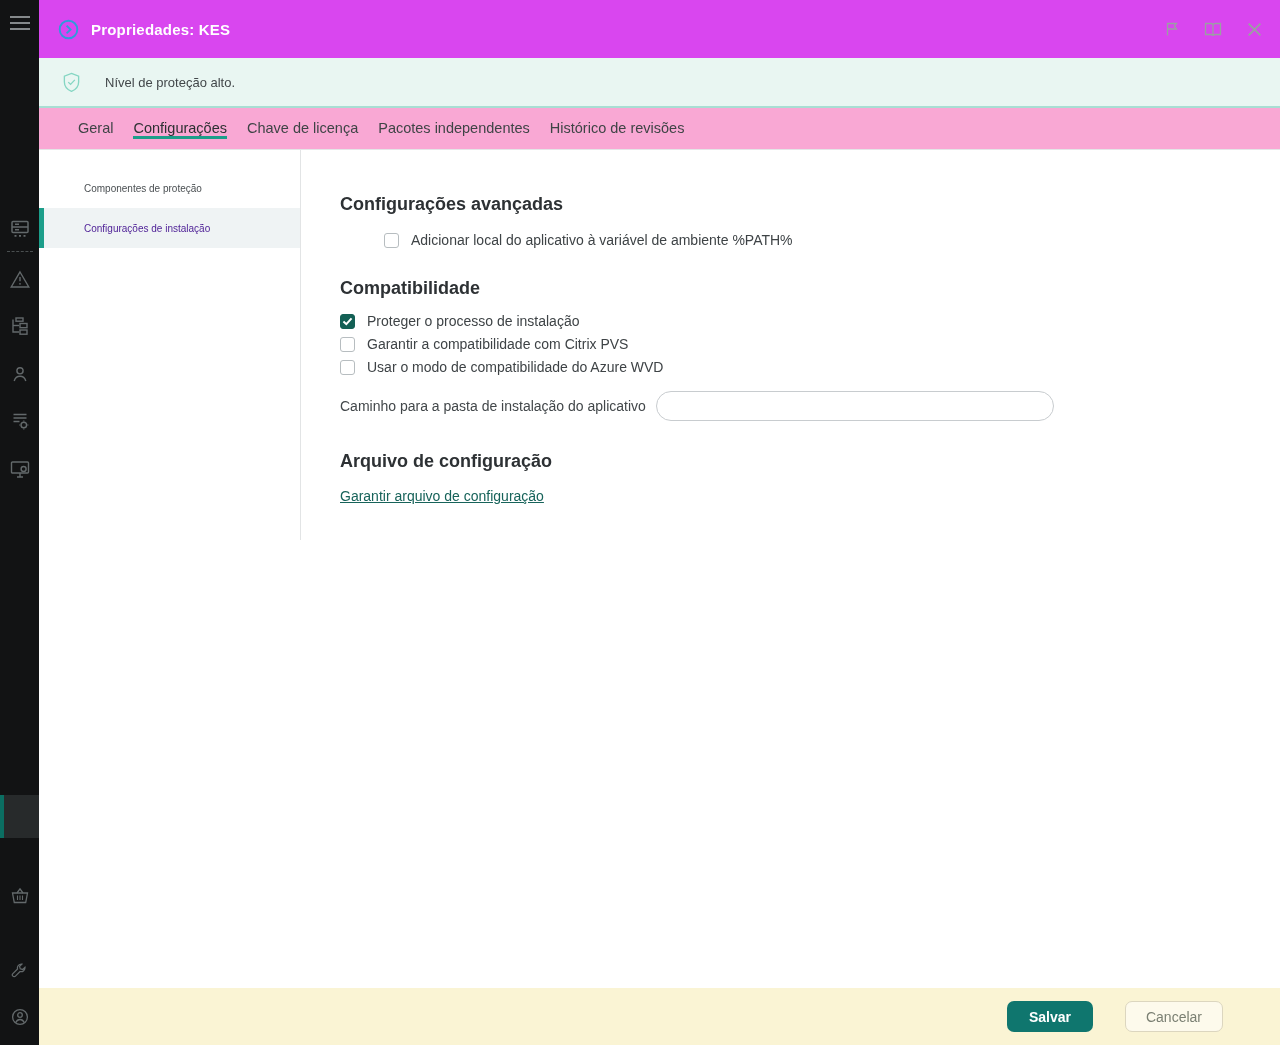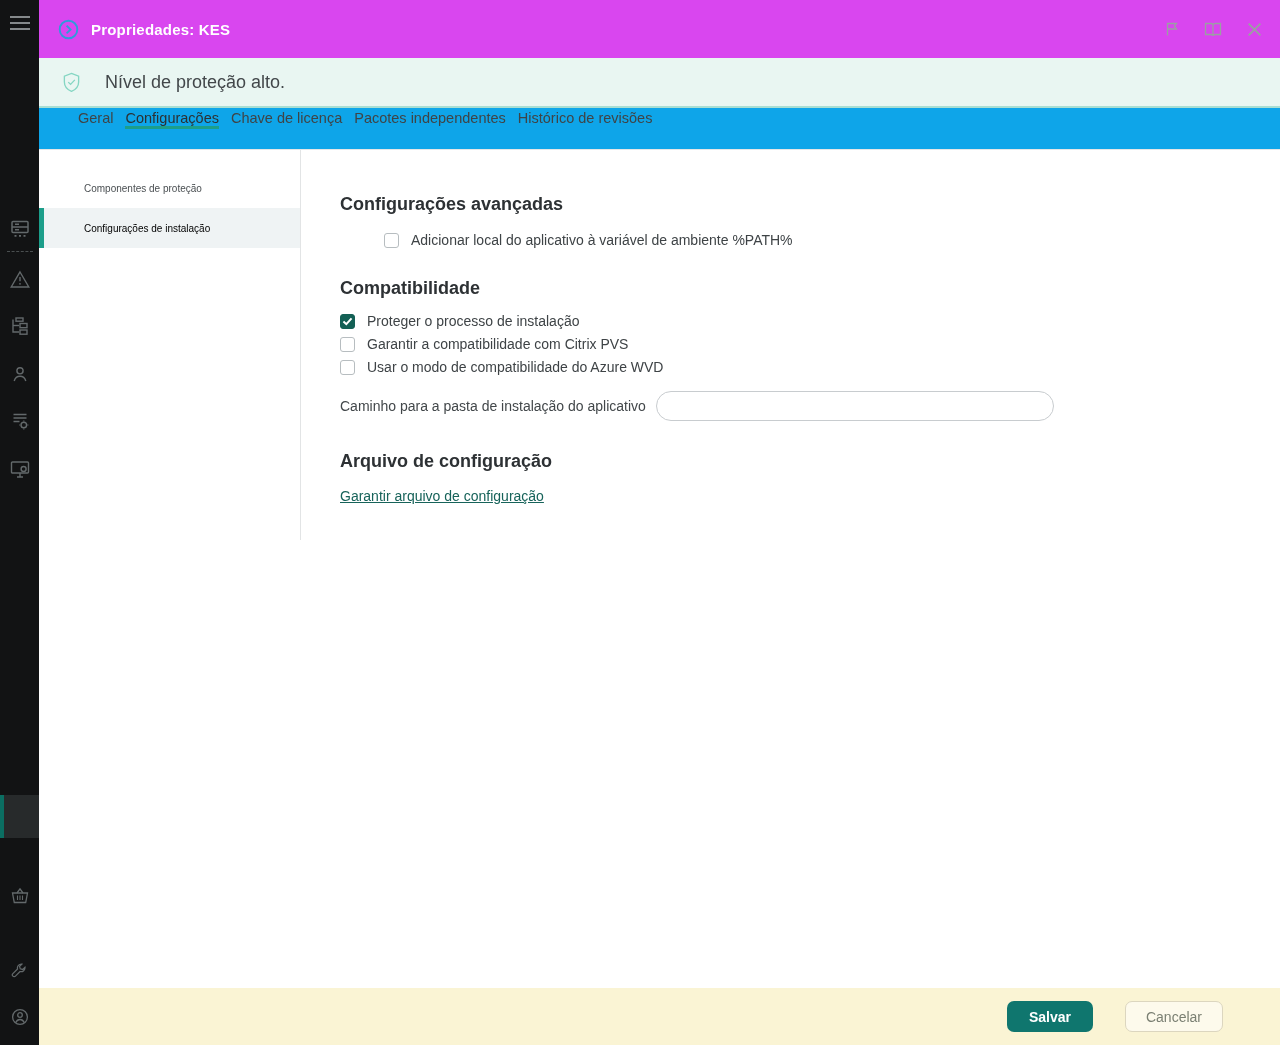--- a/index.html
+++ b/index.html
@@ -53,30 +53,30 @@
 
   
   .banner {
     height: 50px; flex: 0 0 50px;
     background: #e9f6f2;
     border-bottom: 2px solid #a8ded3;
     display: flex; align-items: center;
     padding-left: 23px;
     color: #42474a;
   }
-  .banner-text { margin-left: 24px; font-size: 18px; }
+  .banner-text { margin-left: 24px; font-size: 13px; }
   .shield { color: #85d6c3; }
 
   
   .tabbar {
     height: 42px; flex: 0 0 42px;
-    background: #0ea5e9;
+    background: #f9a8d4;
     border-bottom: 1px solid #e4e6e7;
-    display: flex; align-items: flex-start;
-    padding-left: 39px; gap: 12px;
+    display: flex; align-items: center;
+    padding-left: 39px; gap: 20px;
   }
   .tab {
     display: flex; align-items: center;
     font-size: 14.5px; color: #3f4446;
     border-bottom: 3px solid transparent;
     padding-top: 2px;
     cursor: pointer; white-space: nowrap;
   }
   .tab[data-active="true"] { color: #2c3032; border-bottom-color: #1c9e8a; }
 
@@ -87,21 +87,21 @@
   .subnav { width: 261px; flex: 0 0 261px; padding-top: 18px; }
   .subnav-item {
     height: 40px; display: flex; align-items: center;
     padding-left: 45px; font-size: 10px; color: #4a4f52;
     cursor: pointer;
   }
   .subnav-item[data-active="true"] {
     background: #eff3f4;
     border-left: 5px solid #1c9e8a;
     padding-left: 40px;
-    color: #000000;
+    color: #4c1d95;
   }
 
   .panel { flex: 1; padding-left: 40px; }
   .panel h2 { font-size: 18px; font-weight: 700; color: #2d3134; line-height: 22px; }
   .h-advanced { margin-top: 43px; }
   .h-compat   { margin-top: 29px; }
   .h-config   { margin-top: 29px; }
 
   .cb-row { display: flex; align-items: center; gap: 12px; }
   .cb-row + .cb-row { margin-top: 7px; }

